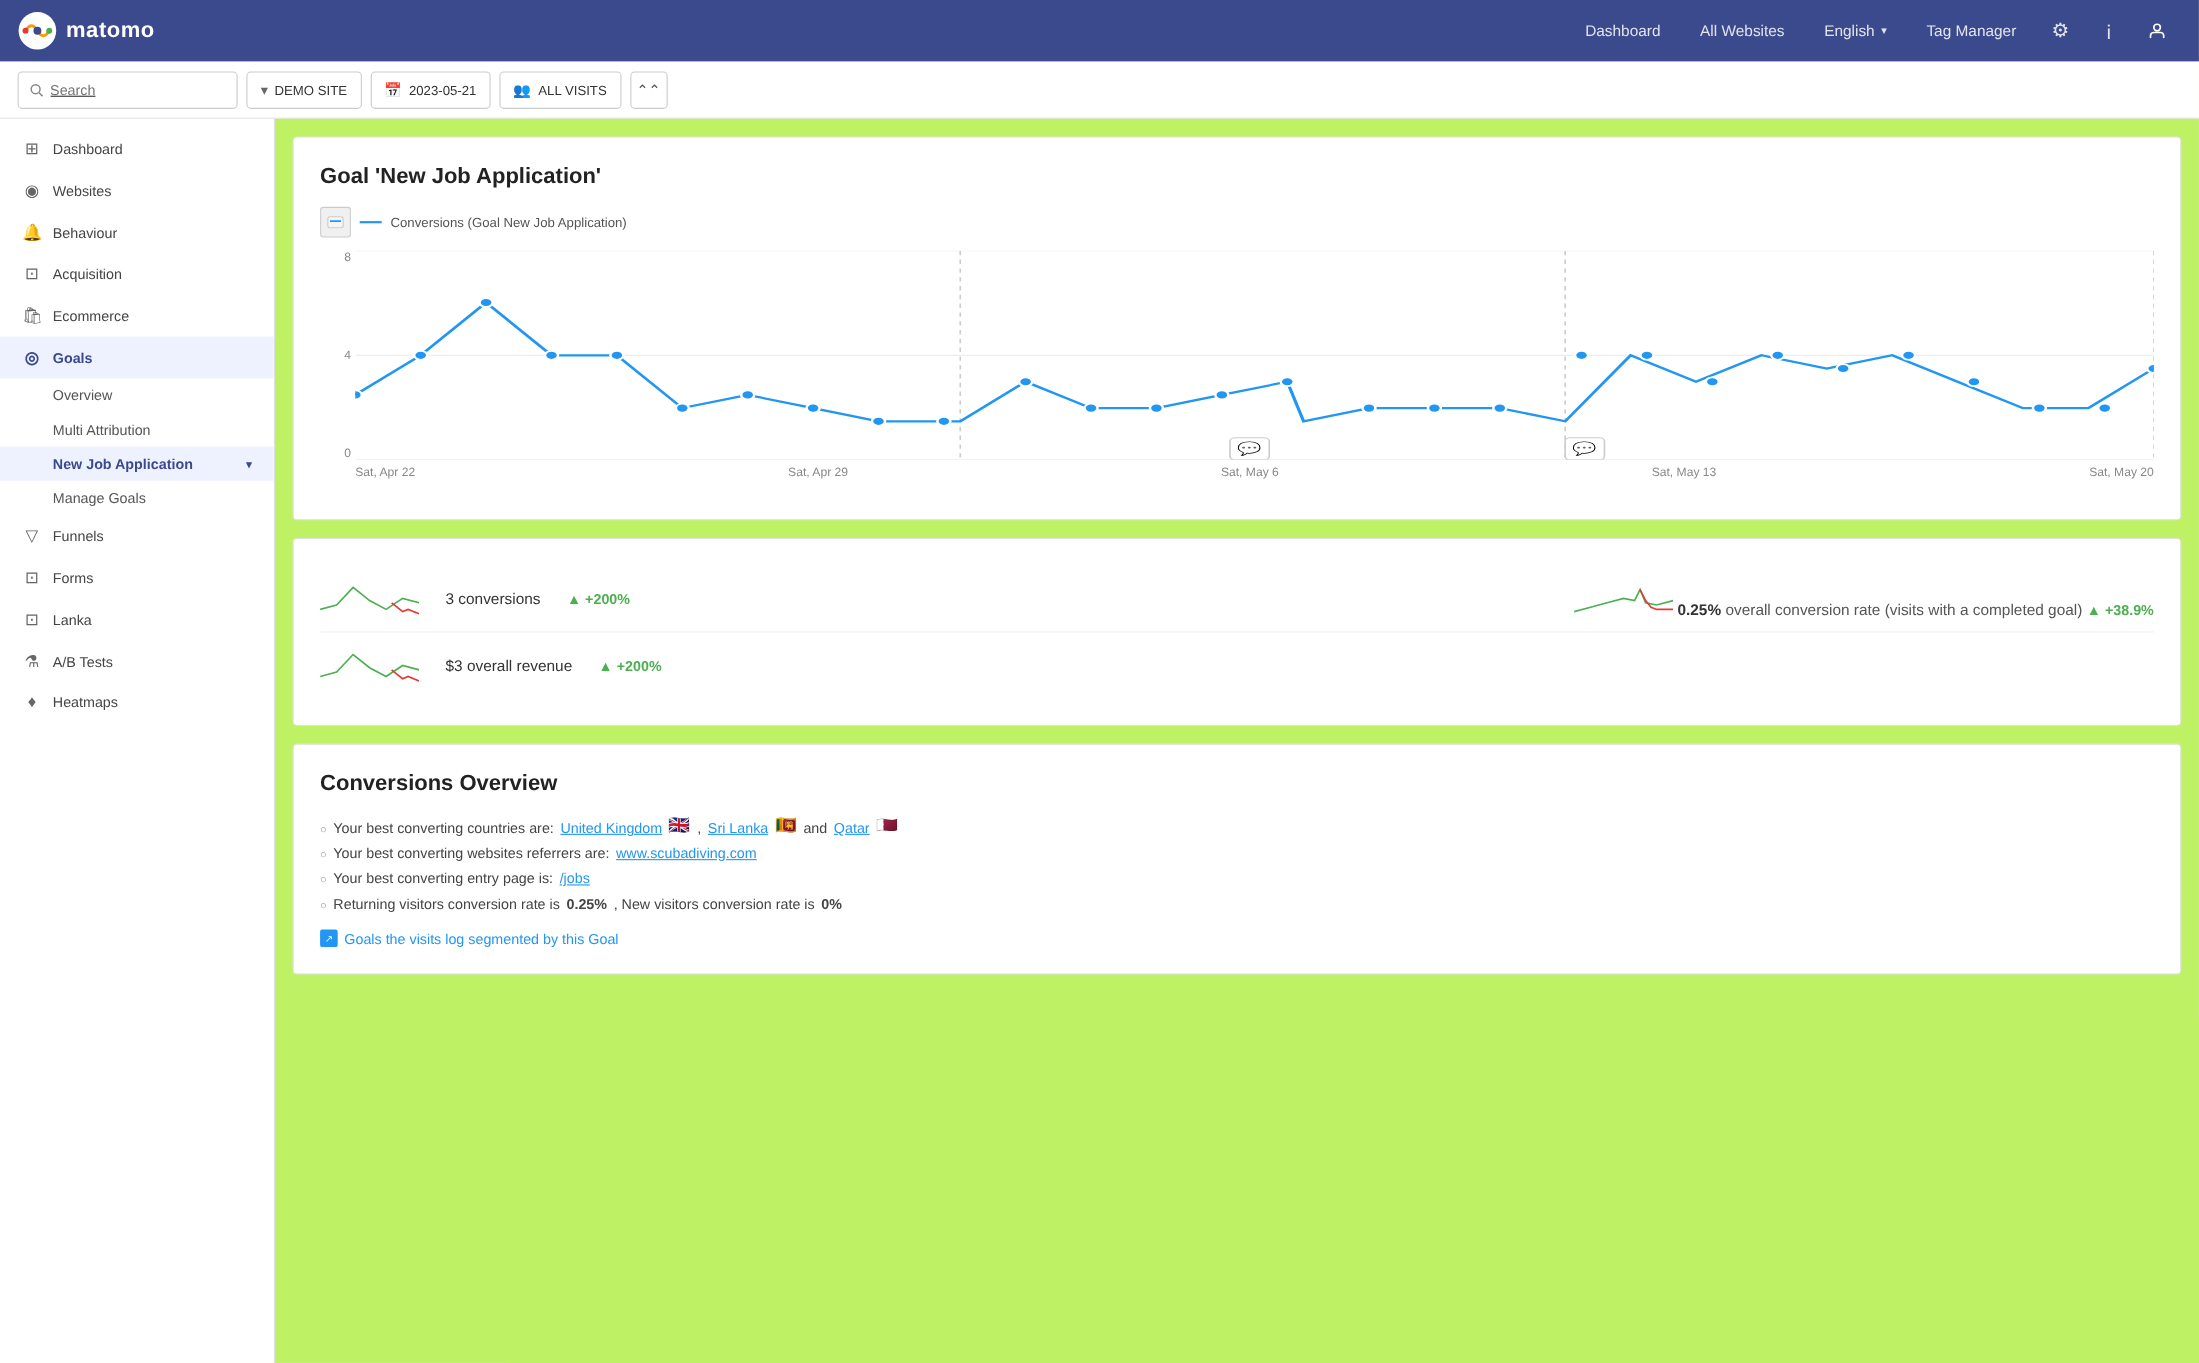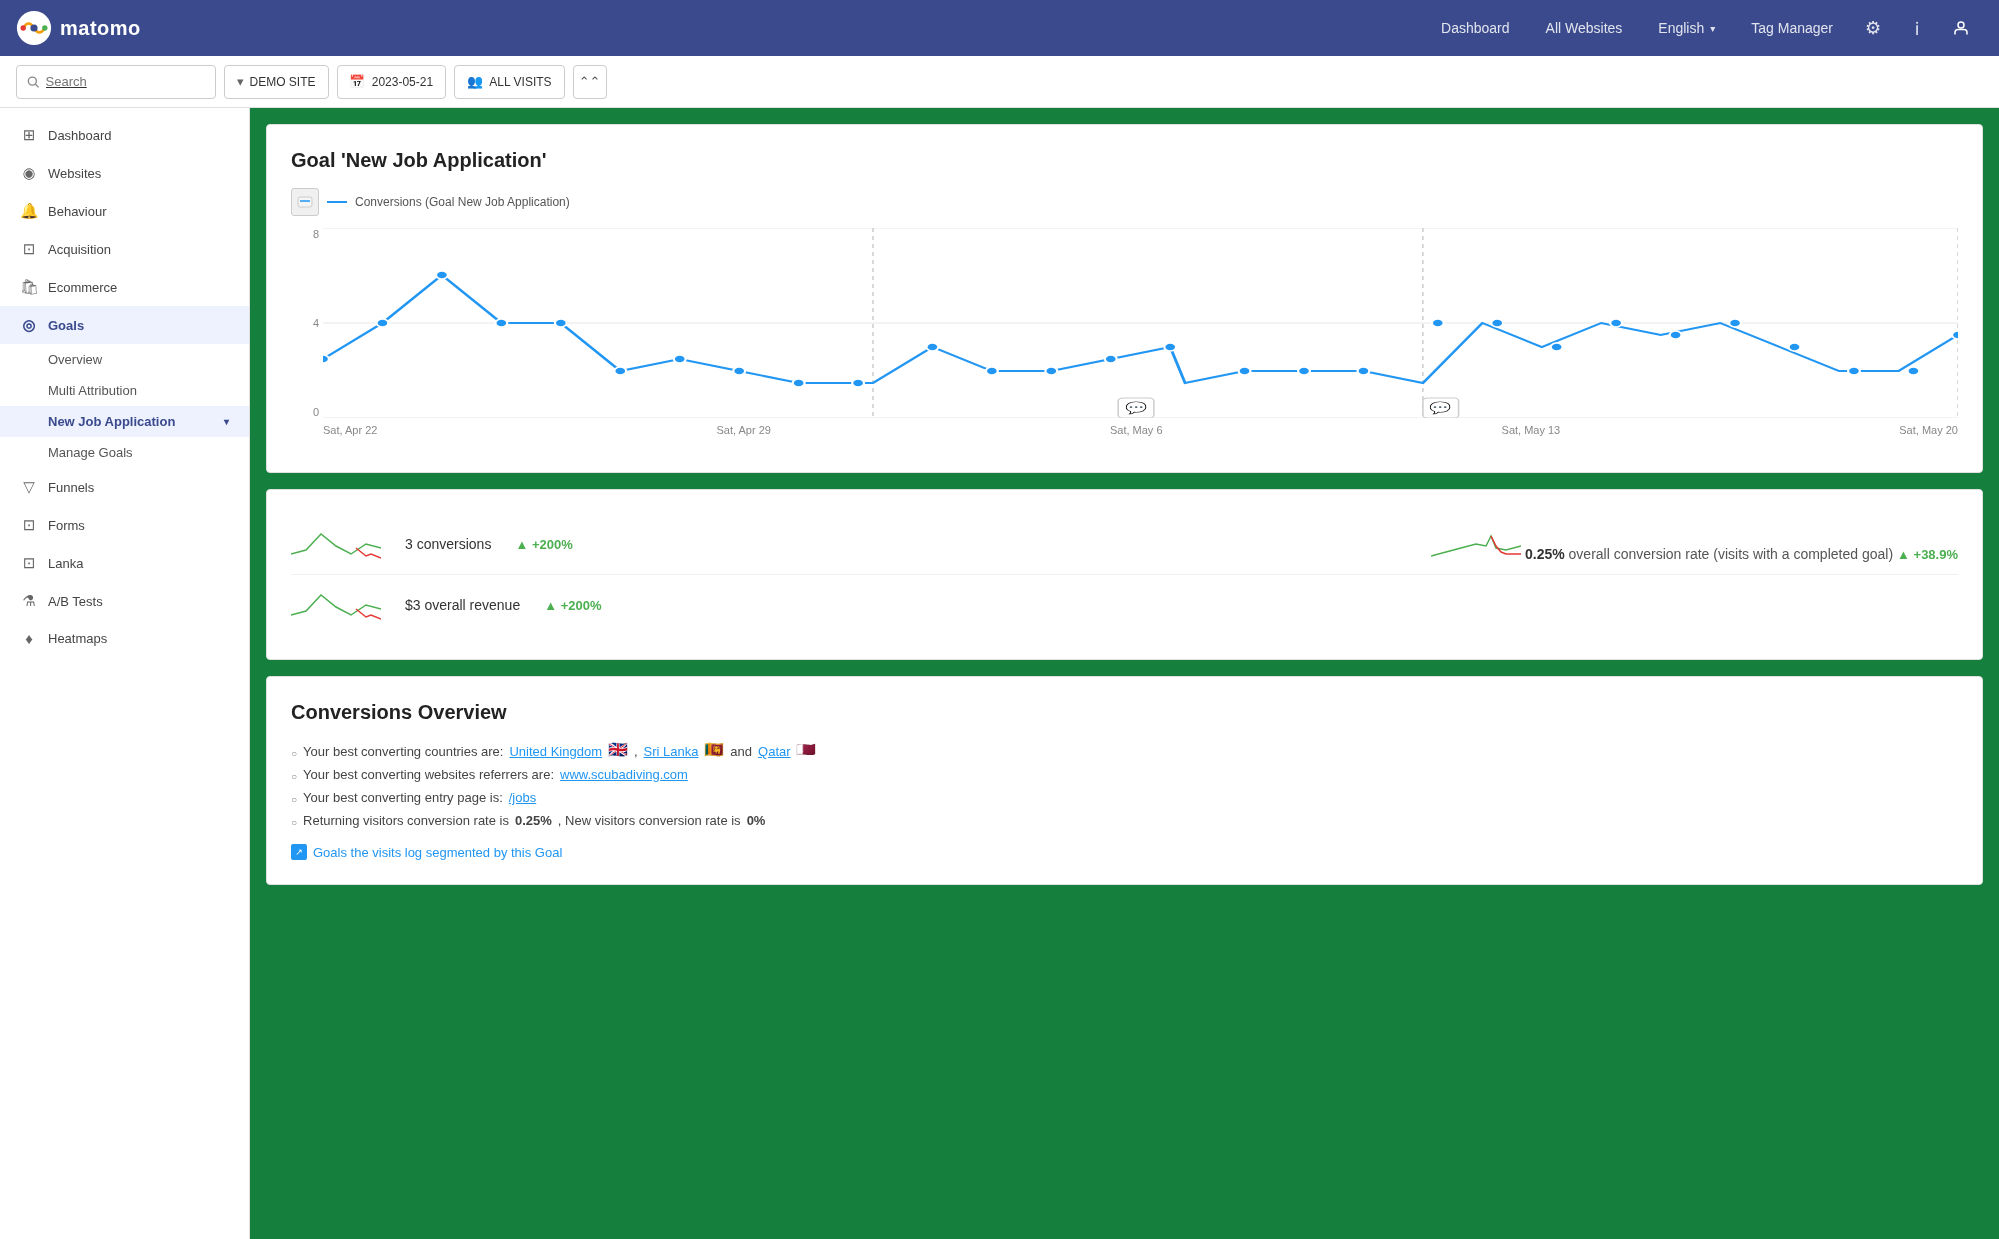--- a/index.html
+++ b/index.html
@@ -148,21 +148,21 @@
       color: #555;
       font-size: 13px;
     }
     .sidebar-sub-item.active { background: #eef2ff; color: #3a4a8c; font-weight: 600; }
 
     
     .main-content {
       flex: 1;
       overflow-y: auto;
       padding: 16px;
-      background: #15803d;
+      background: #bef264;
     }
 
     
     .card {
       background: white;
       border-radius: 4px;
       border: 1px solid #e0e0e0;
       margin-bottom: 16px;
       padding: 24px;
     }

